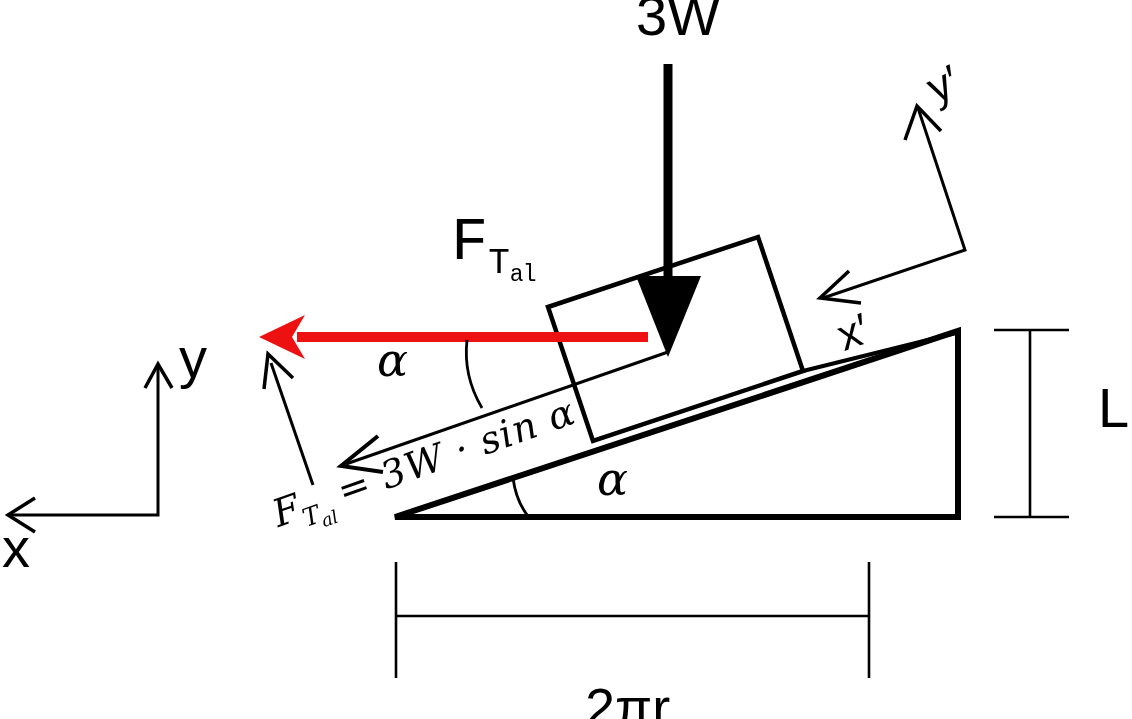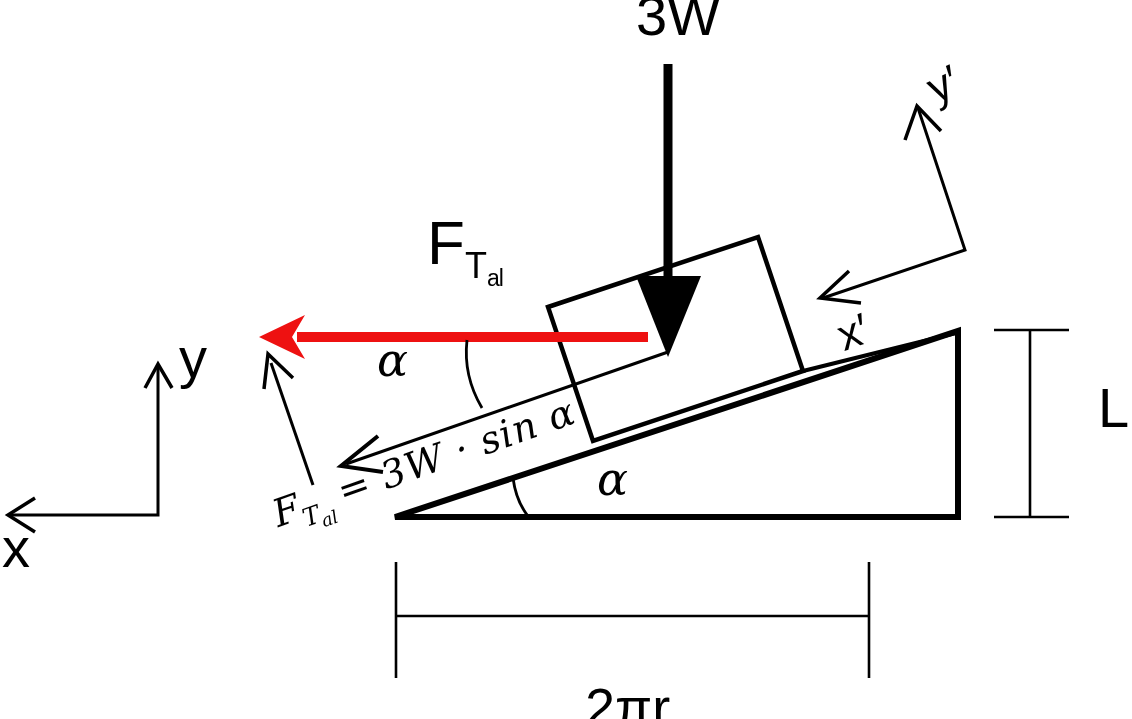--- a/index.html
+++ b/index.html
@@ -10,21 +10,21 @@
     overflow:hidden;
     font-family:"Liberation Sans", sans-serif;
     color:#000;
     padding-left:24px;
   }
   .canvas svg{position:absolute;left:0;top:0;}
   .lbl{position:absolute;line-height:1;white-space:nowrap;color:#000;}
   .sans{font-family:"Liberation Sans", sans-serif;}
   .math{font-family:"DejaVu Serif", serif;font-style:italic;}
   
-  .force-label{left:427px;top:212px;font-size:62px;font-weight:500;}
+  .force-label{left:451px;top:212px;font-size:62px;font-weight:500;font-family:Liberation Mono, monospace;}
   .force-label .sub1{font-size:36px;position:relative;top:14px;}
   .force-label .sub2{font-size:23px;position:relative;top:22px;letter-spacing:-1px;}
   
   .equation{
     left:274px;top:496px;
     font-size:38px;
     transform:rotate(-19.3deg);
     transform-origin:0 50%;
   }
   .equation .sub1{font-size:25px;position:relative;top:9px;}

